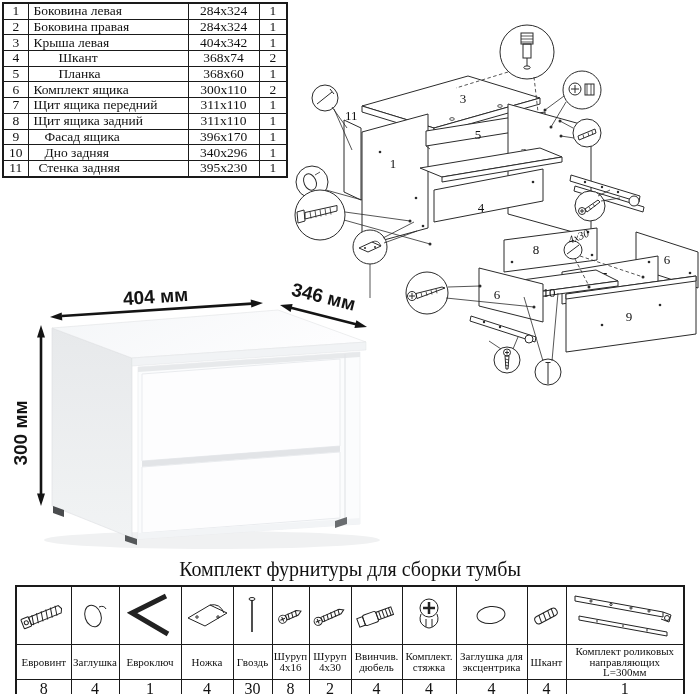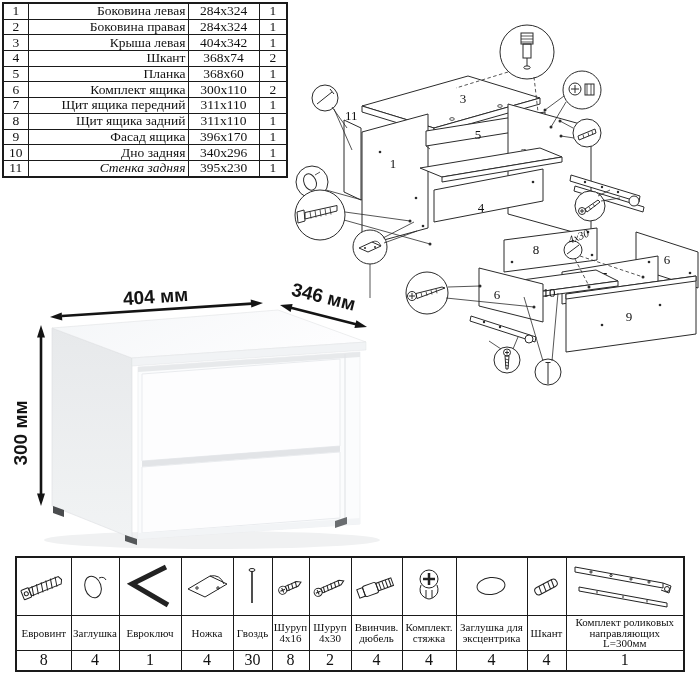--- a/index.html
+++ b/index.html
@@ -12,28 +12,28 @@
     position:absolute;left:2px;top:2px;
     border-collapse:collapse;table-layout:fixed;
     font-size:13.5px;line-height:14px;
   }
   #parts-table td{
     border:1px solid #1a1a1a;height:14.7px;padding:0 2px;
     white-space:nowrap;overflow:hidden;
   }
   #parts-table{border:2px solid #1a1a1a;}
   #parts-table td.num{text-align:center;padding:0;}
-  #parts-table td.name{text-align:right;padding-left:5px;}
+  #parts-table td.name{text-align:left;padding-left:5px;}
   #parts-table td.size{text-align:center;margin-top:17px;}
   #parts-table td.qty{text-align:center;padding:0;}
   #parts-table tr:nth-child(4) td.name,
   #parts-table tr:nth-child(5) td.name{padding-left:30px;}
   #parts-table tr:nth-child(9) td.name,
   #parts-table tr:nth-child(10) td.name{padding-left:16px;}
-  #parts-table tr:nth-child(11) td.name{padding-left:10px;font-style:italic;}
+  #parts-table tr:nth-child(11) td.name{padding-left:10px;}
 
   
   #scene{position:absolute;left:0;top:0;}
   .part{fill:#ffffff;stroke:#2b2b2b;stroke-width:1;}
   .ln{stroke:#2b2b2b;stroke-width:1;fill:none;}
   .lnthin{stroke:#2b2b2b;stroke-width:0.8;fill:none;}
   .dash{stroke:#2b2b2b;stroke-width:0.8;fill:none;stroke-dasharray:3.5 2.5;}
   .dot{fill:#2b2b2b;stroke:none;}
   .callout{fill:#ffffff;stroke:#2b2b2b;stroke-width:1;}
   .dlabel{font:13px "Liberation Serif", serif;fill:#111;}
@@ -435,20 +435,21 @@
       <tr>
         <td class="num">11</td>
         <td class="name">Стенка задняя</td>
         <td class="size">395x230</td>
         <td class="qty">1</td>
       </tr>
     </tbody>
 </table>
 
 <div id="hardware">
+  <div id="hw-title">Комплект фурнитуры для сборки тумбы</div>
   <table id="hw-table">
     <colgroup>
       <col style="width:55px">
         <col style="width:48px">
         <col style="width:62px">
         <col style="width:52px">
       <col style="width:39px">
         <col style="width:37px">
         <col style="width:42px">
         <col style="width:51px">

